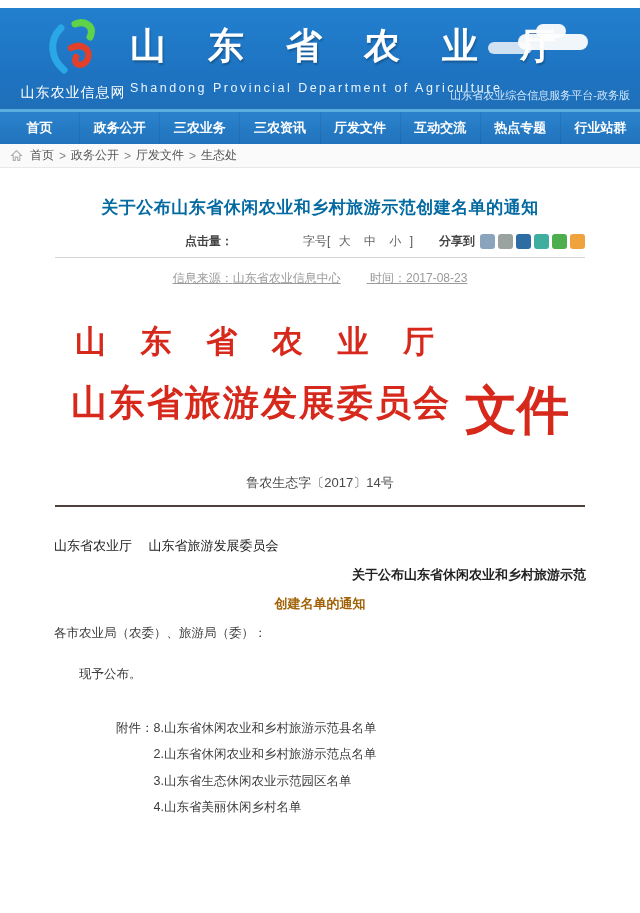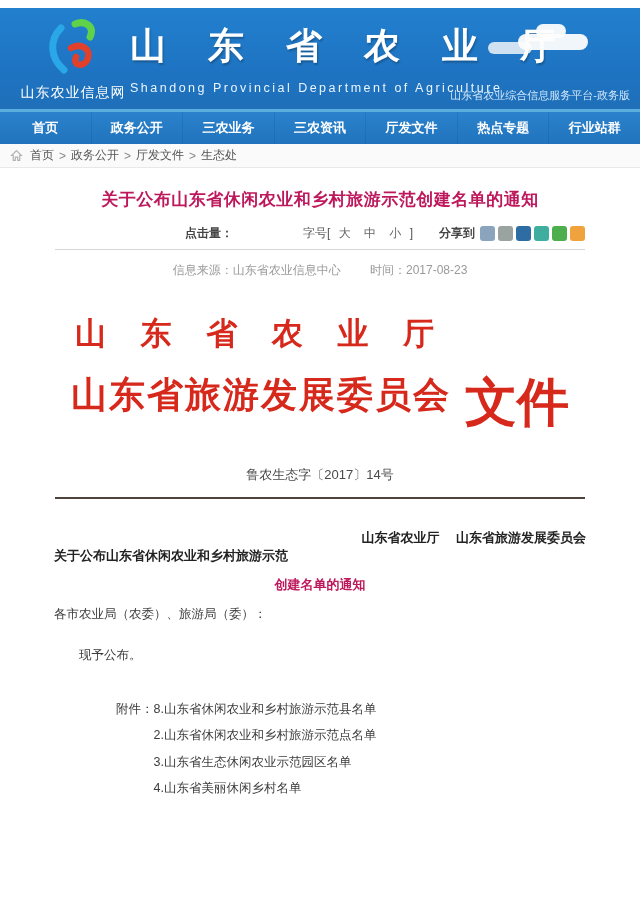--- a/index.html
+++ b/index.html
@@ -38,46 +38,46 @@
   .nav-item:last-child { border-right:none; }
   
   .breadcrumb {
     height:24px; background:#fafafa; border-bottom:1px solid #e8e8e8;
     display:flex; align-items:center; padding-left:10px; font-size:12px; color:#555;
   }
   .crumb { cursor:pointer; margin:0 3px; }
   .crumb-sep { color:#888; margin:0 2px; }
   .home-icon { margin-right:4px; display:inline-flex; }
   
-  .article-title { text-align:center; font-size:17px; font-weight:bold; color:#be185d; margin-top:20px; letter-spacing:.5px; }
+  .article-title { text-align:center; font-size:17px; font-weight:bold; color:#0369a1; margin-top:28px; letter-spacing:.5px; }
   .meta-row {
     width:530px; margin:14px auto 0 auto; display:flex; align-items:center; justify-content:flex-end;
     font-size:12px; color:#444; padding-bottom:7px; border-bottom:1px solid #d6d6d6;
   }
   .meta-hits { font-weight:bold; margin-right:70px; }
   .meta-font { margin-right:26px; color:#555; }
   .meta-size { margin:0 5px; cursor:pointer; color:#666; }
   .meta-share-label { font-weight:bold; color:#444; margin-right:5px; }
   .share-icons { display:flex; gap:3px; }
   .share-ico { width:15px; height:15px; border-radius:3px; cursor:pointer; display:inline-block; }
-  .source-row { text-align:center; font-size:12px; color:#9a9a9a; margin-top:12px; }
+  .source-row { text-align:center; font-size:12px; color:#9a9a9a; margin-top:12px;text-decoration:underline; }
   .source-row .gap { display:inline-block; width:26px; }
   
   .letterhead { margin-top:34px; display:flex; justify-content:center; align-items:flex-end; color:#d7281c; }
   .lh-lines { text-align:center; }
   .lh-line1 { font-size:31px; font-weight:bold; letter-spacing:13px; white-space:nowrap; }
   .lh-line2 { font-size:36px; font-weight:bold; letter-spacing:2px; margin-top:16px; white-space:nowrap; }
   .lh-suffix { font-size:52px; font-weight:bold; margin-left:14px; line-height:1; position:relative; top:8px; }
   .doc-number { text-align:center; font-size:13px; color:#4a4a4a; margin-top:46px; }
   .doc-rule { width:530px; margin:13px auto 0 auto; border-bottom:2px solid #4f423c; }
   
   .doc-body { width:532px; margin:0 auto; font-size:12.5px; color:#3c3c3c; }
-  .doc-org { text-align:right; font-weight:bold; font-size:13px; color:#222; margin-top:30px; }
-  .doc-t1 { text-align:left; font-weight:bold; font-size:13px; color:#222; }
-  .doc-t2 { text-align:center; font-weight:bold; font-size:13px; color:#be185d; margin-top:11px; }
+  .doc-org { text-align:left; font-weight:normal; font-size:13px; color:#222; margin-top:30px; }
+  .doc-t1 { text-align:right; font-weight:bold; font-size:13px; color:#222; margin-top:11px; }
+  .doc-t2 { text-align:center; font-weight:bold; font-size:13px; color:#a16207; margin-top:11px; }
   .doc-salutation { margin-top:12px; }
   .doc-paragraph { text-indent:2em; line-height:2.15; margin-top:4px; text-align:justify; }
   .doc-announce { text-indent:2em; margin-top:24px; }
   .attachments { margin-top:32px; margin-left:62px; line-height:2.1; }
   .att-row { display:flex; }
   .att-label { font-weight:normal; white-space:nowrap; }
   .att-item { }
   .att-list { }
 </style>
 </head>
@@ -103,20 +103,21 @@
   </div>
   <div class="header-platform">山东省农业综合信息服务平台-政务版</div>
 </div>
 
 <div class="main-nav">
   <a class="nav-item">首页</a>
   <a class="nav-item">政务公开</a>
   <a class="nav-item">三农业务</a>
   <a class="nav-item">三农资讯</a>
   <a class="nav-item">厅发文件</a>
+  <a class="nav-item">互动交流</a>
   <a class="nav-item">热点专题</a>
   <a class="nav-item">行业站群</a>
 </div>
 
 <div class="breadcrumb">
   <span class="home-icon">
     <svg width="13" height="13" viewBox="0 0 16 16">
         <path d="M8 2 L14 8 L12 8 L12 14 L9.5 14 L9.5 10 L6.5 10 L6.5 14 L4 14 L4 8 L2 8 Z" fill="none" stroke="#b0b0b0" stroke-width="1.4"></path>
       </svg>
   </span>

